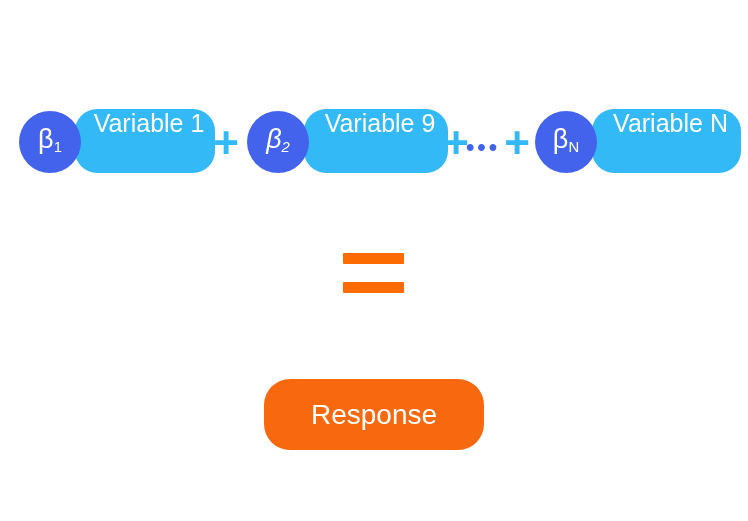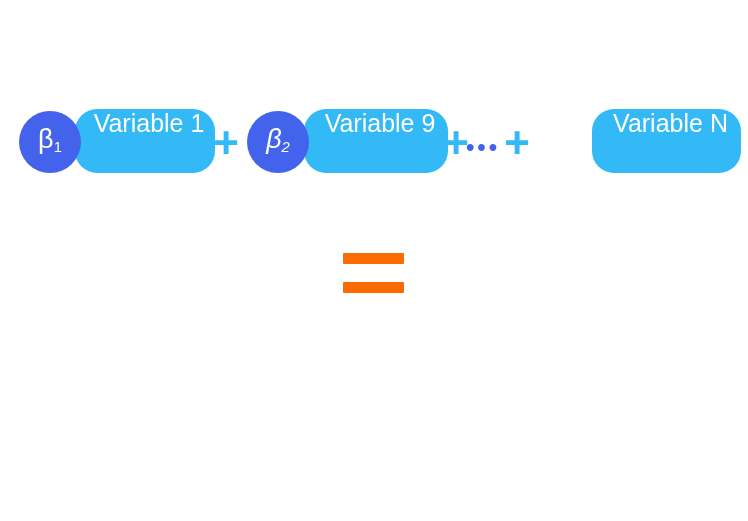--- a/index.html
+++ b/index.html
@@ -152,23 +152,29 @@
     <span class="beta"><span>β</span><sub>2</sub></span>
   </div>
   <div class="var-pill v2">
     <span>Variable 9</span>
   </div>
 
   <span class="plus p2">+</span>
   <span class="dots">•••</span>
   <span class="plus p3">+</span>
 
+  <div class="coef-circle c3">
+    <span class="beta"><span>β</span><sub>N</sub></span>
+  </div>
   <div class="var-pill v3">
     <span>Variable N</span>
   </div>
 
   <div class="equals">
     <div class="bar top"></div>
     <div class="bar bottom"></div>
   </div>
 
+  <div class="response-pill">
+    <span>Response</span>
+  </div>
 
 </div>
 
 </body></html>

